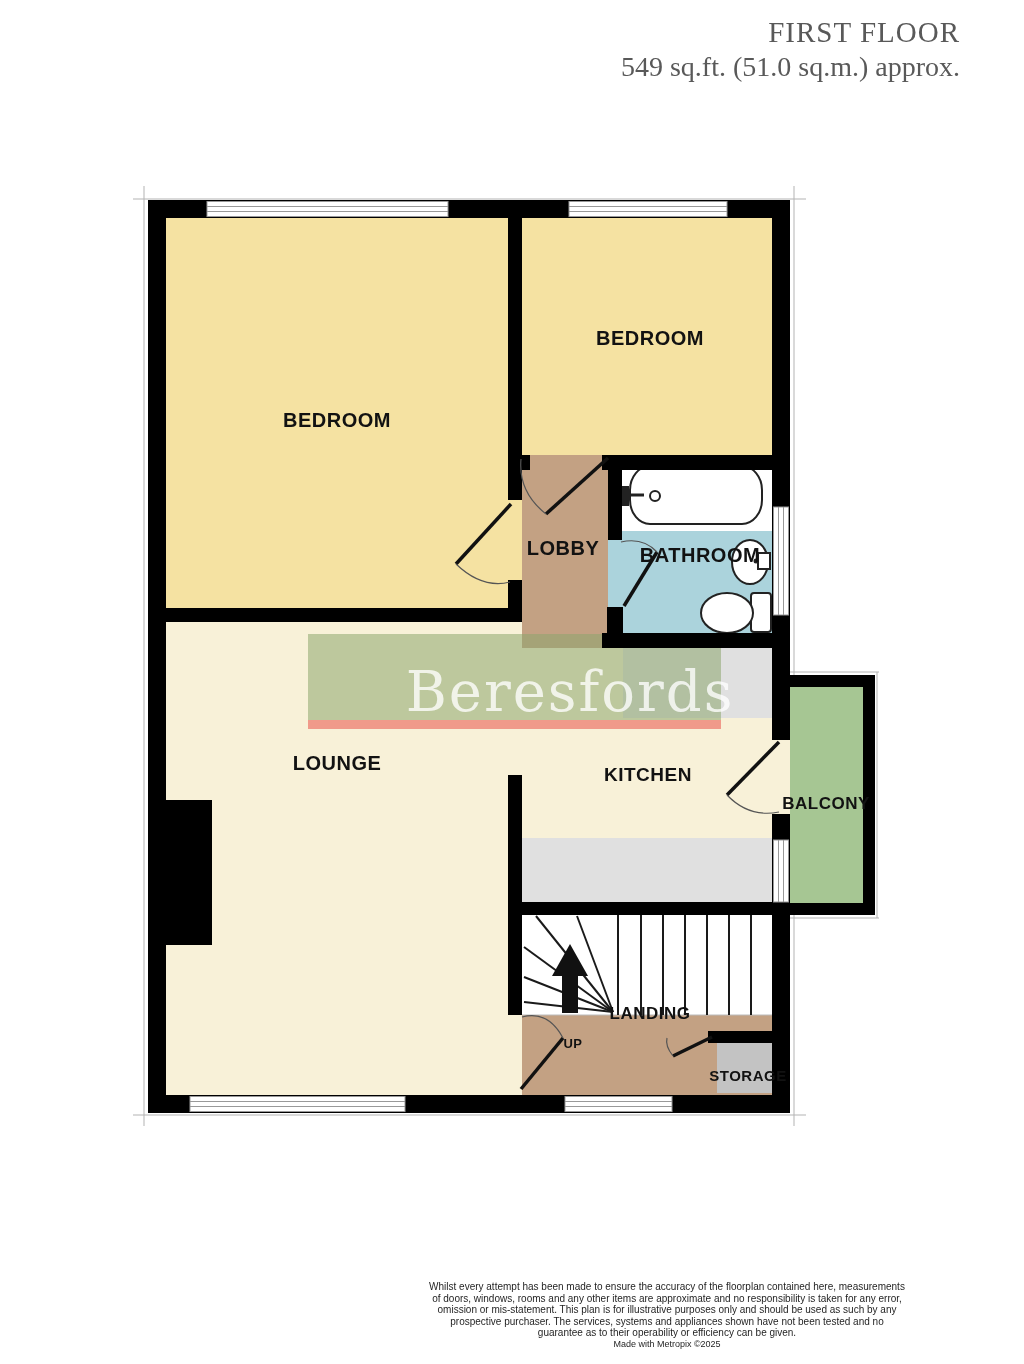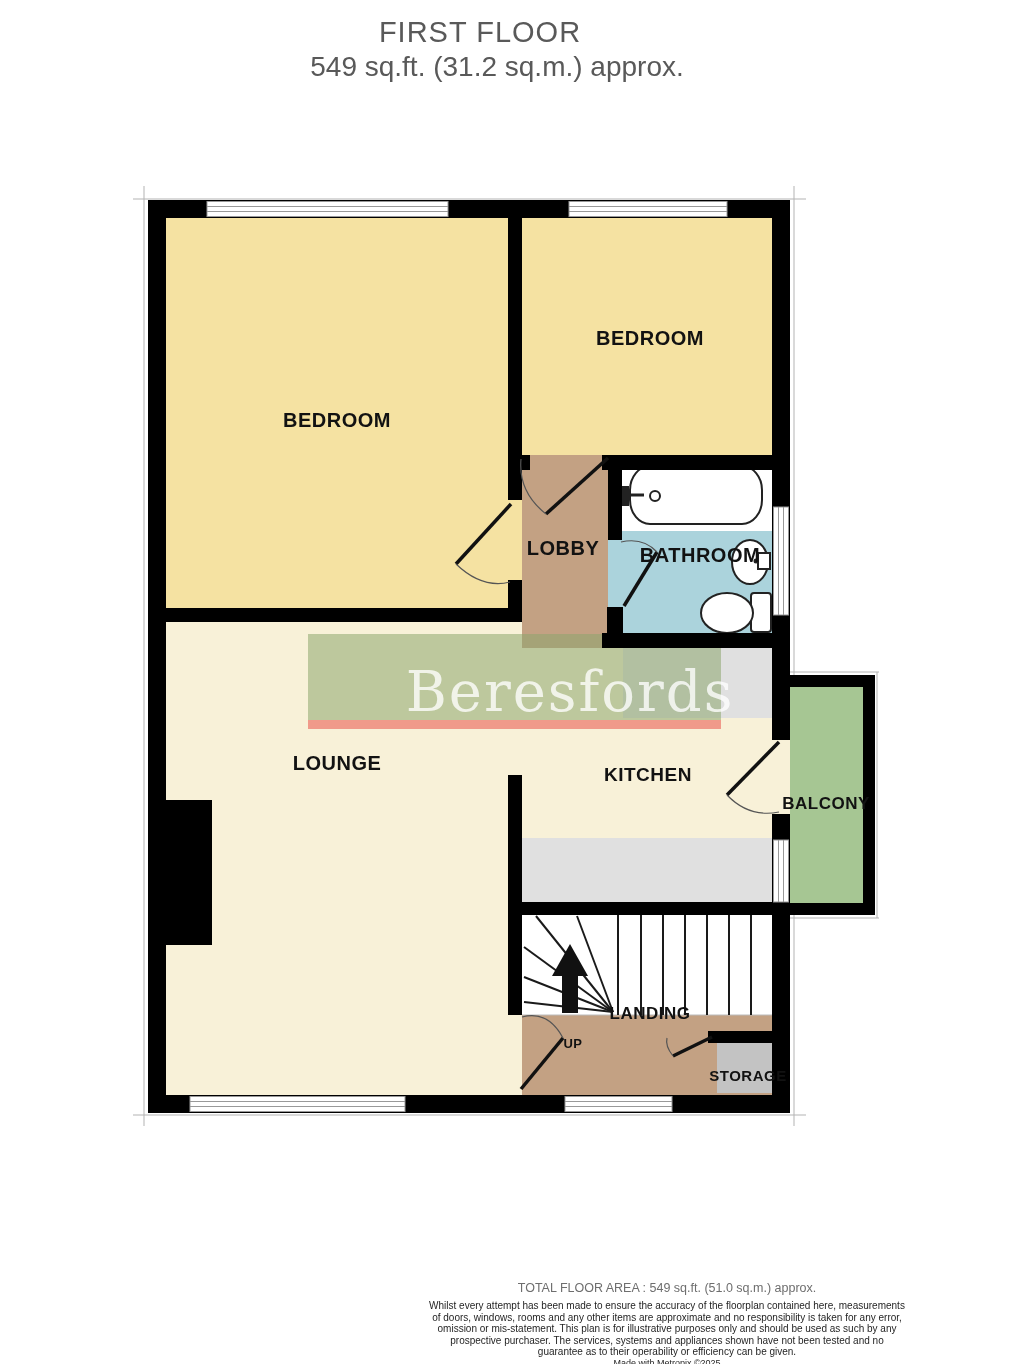--- a/index.html
+++ b/index.html
@@ -1,19 +1,19 @@
 <!DOCTYPE html>
 <html><head>
 <meta charset="utf-8">
 <style>
   html,body{margin:0;padding:0;background:#ffffff;}
   .canvas{position:relative;width:1024px;height:1364px;background:#ffffff;
           font-family:"Liberation Sans",sans-serif;overflow:hidden;}
   .plan-svg{position:absolute;left:0;top:0;}
-  .header{position:absolute;top:16px;left:0;width:960px;text-align:center;color:#595959;}
+  .header{position:absolute;top:16px;left:0;width:960px;text-align:right;color:#595959;font-family:Liberation Serif, serif;}
   .header .line1{font-size:29px;letter-spacing:1px;}
   .header .line2{font-size:28px;margin-top:2px;margin-left:34px;}
   .footer{position:absolute;top:1281px;left:357px;width:620px;text-align:center;color:#222;}
   .footer .total{font-size:12.5px;color:#6e6e6e;margin-bottom:5px;}
   .footer .disclaimer{font-size:10px;line-height:11.6px;color:#1f1f1f;width:478px;margin:0 auto;}
   .footer .credit{font-size:9px;line-height:11.6px;color:#1f1f1f;margin-top:0;}
   .room-label{font-family:"Liberation Sans",sans-serif;font-weight:bold;fill:#121212;letter-spacing:0.5px;}
   .wm-text{font-family:"DejaVu Serif","Liberation Serif",serif;fill:rgba(255,255,255,0.78);letter-spacing:2px;}
   .wall{fill:#000000;}
   .tick{stroke:#b3b3b3;stroke-width:1;fill:none;}
@@ -24,21 +24,21 @@
   .swing{stroke:#555555;stroke-width:1.2;fill:none;}
   .fixture{fill:#ffffff;stroke:#222222;stroke-width:2;}
 </style>
 </head>
 <body>
 
 <div class="canvas">
 
   <div class="header">
     <div class="line1">FIRST FLOOR</div>
-    <div class="line2">549 sq.ft. (31.2 sq.m.) approx.</div>
+    <div class="line2">549 sq.ft. (51.0 sq.m.) approx.</div>
   </div>
 
   <svg class="plan-svg" width="1024" height="1364" viewBox="0 0 1024 1364">
 
     <g>
       <path class="tick" d="M133,199 H806"></path>
       <path class="tick" d="M144,186 V1126"></path>
       <path class="tick" d="M133,1115 H806"></path>
       <path class="tick" d="M794,186 V676"></path>
       <path class="tick" d="M794,914 V1126"></path>
@@ -192,18 +192,17 @@
       <text class="room-label" x="337" y="770" font-size="20" text-anchor="middle">LOUNGE</text>
       <text class="room-label" x="648" y="781" font-size="19" text-anchor="middle">KITCHEN</text>
       <text class="room-label" x="826" y="809" font-size="17" text-anchor="middle">BALCONY</text>
       <text class="room-label" x="650" y="1019" font-size="17" text-anchor="middle">LANDING</text>
       <text class="room-label" x="573" y="1048" font-size="13" text-anchor="middle">UP</text>
       <text class="room-label" x="748" y="1081" font-size="15" text-anchor="middle">STORAGE</text>
     </g>
   </svg>
 
   <div class="footer">
-    <div class="total">TOTAL FLOOR AREA : 549 sq.ft. (51.0 sq.m.) approx.</div>
     <div class="disclaimer">Whilst every attempt has been made to ensure the accuracy of the floorplan contained here, measurements of doors, windows, rooms and any other items are approximate and no responsibility is taken for any error, omission or mis-statement. This plan is for illustrative purposes only and should be used as such by any prospective purchaser. The services, systems and appliances shown have not been tested and no guarantee as to their operability or efficiency can be given.</div>
     <div class="credit">Made with Metropix ©2025</div>
   </div>
 
 </div>
 
 </body></html>

